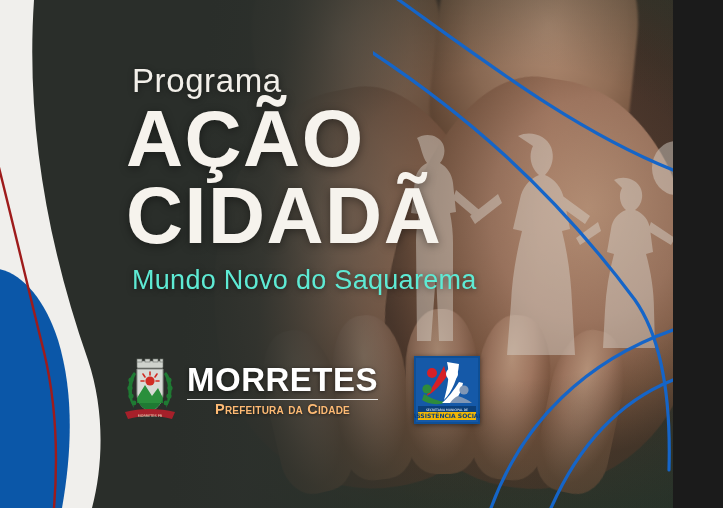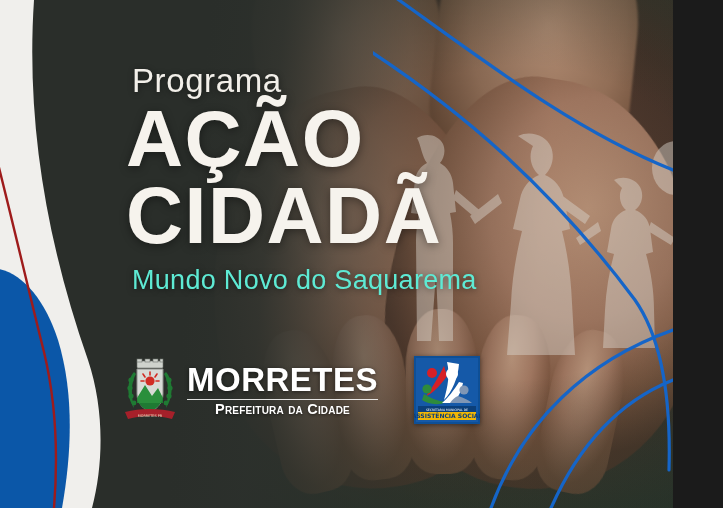--- a/index.html
+++ b/index.html
@@ -214,21 +214,21 @@
   }
   .morretes-rule {
     height: 1px;
     background: rgba(255,255,255,.85);
     margin: 3px 0 2px;
   }
   .morretes-sub {
     font-size: 14.5px;
     font-weight: 700;
     letter-spacing: .2px;
-    color: #ffffff;
+    color: #fdba74;
     line-height: 1;
     text-shadow: 0 1px 3px rgba(0,0,0,.55);
     font-variant: small-caps;
     text-align: center;
   }
   .assist-logo {
     width: 66px; height: 68px;
     display: block;
     box-shadow: 0 1px 5px rgba(0,0,0,.5);
   }

